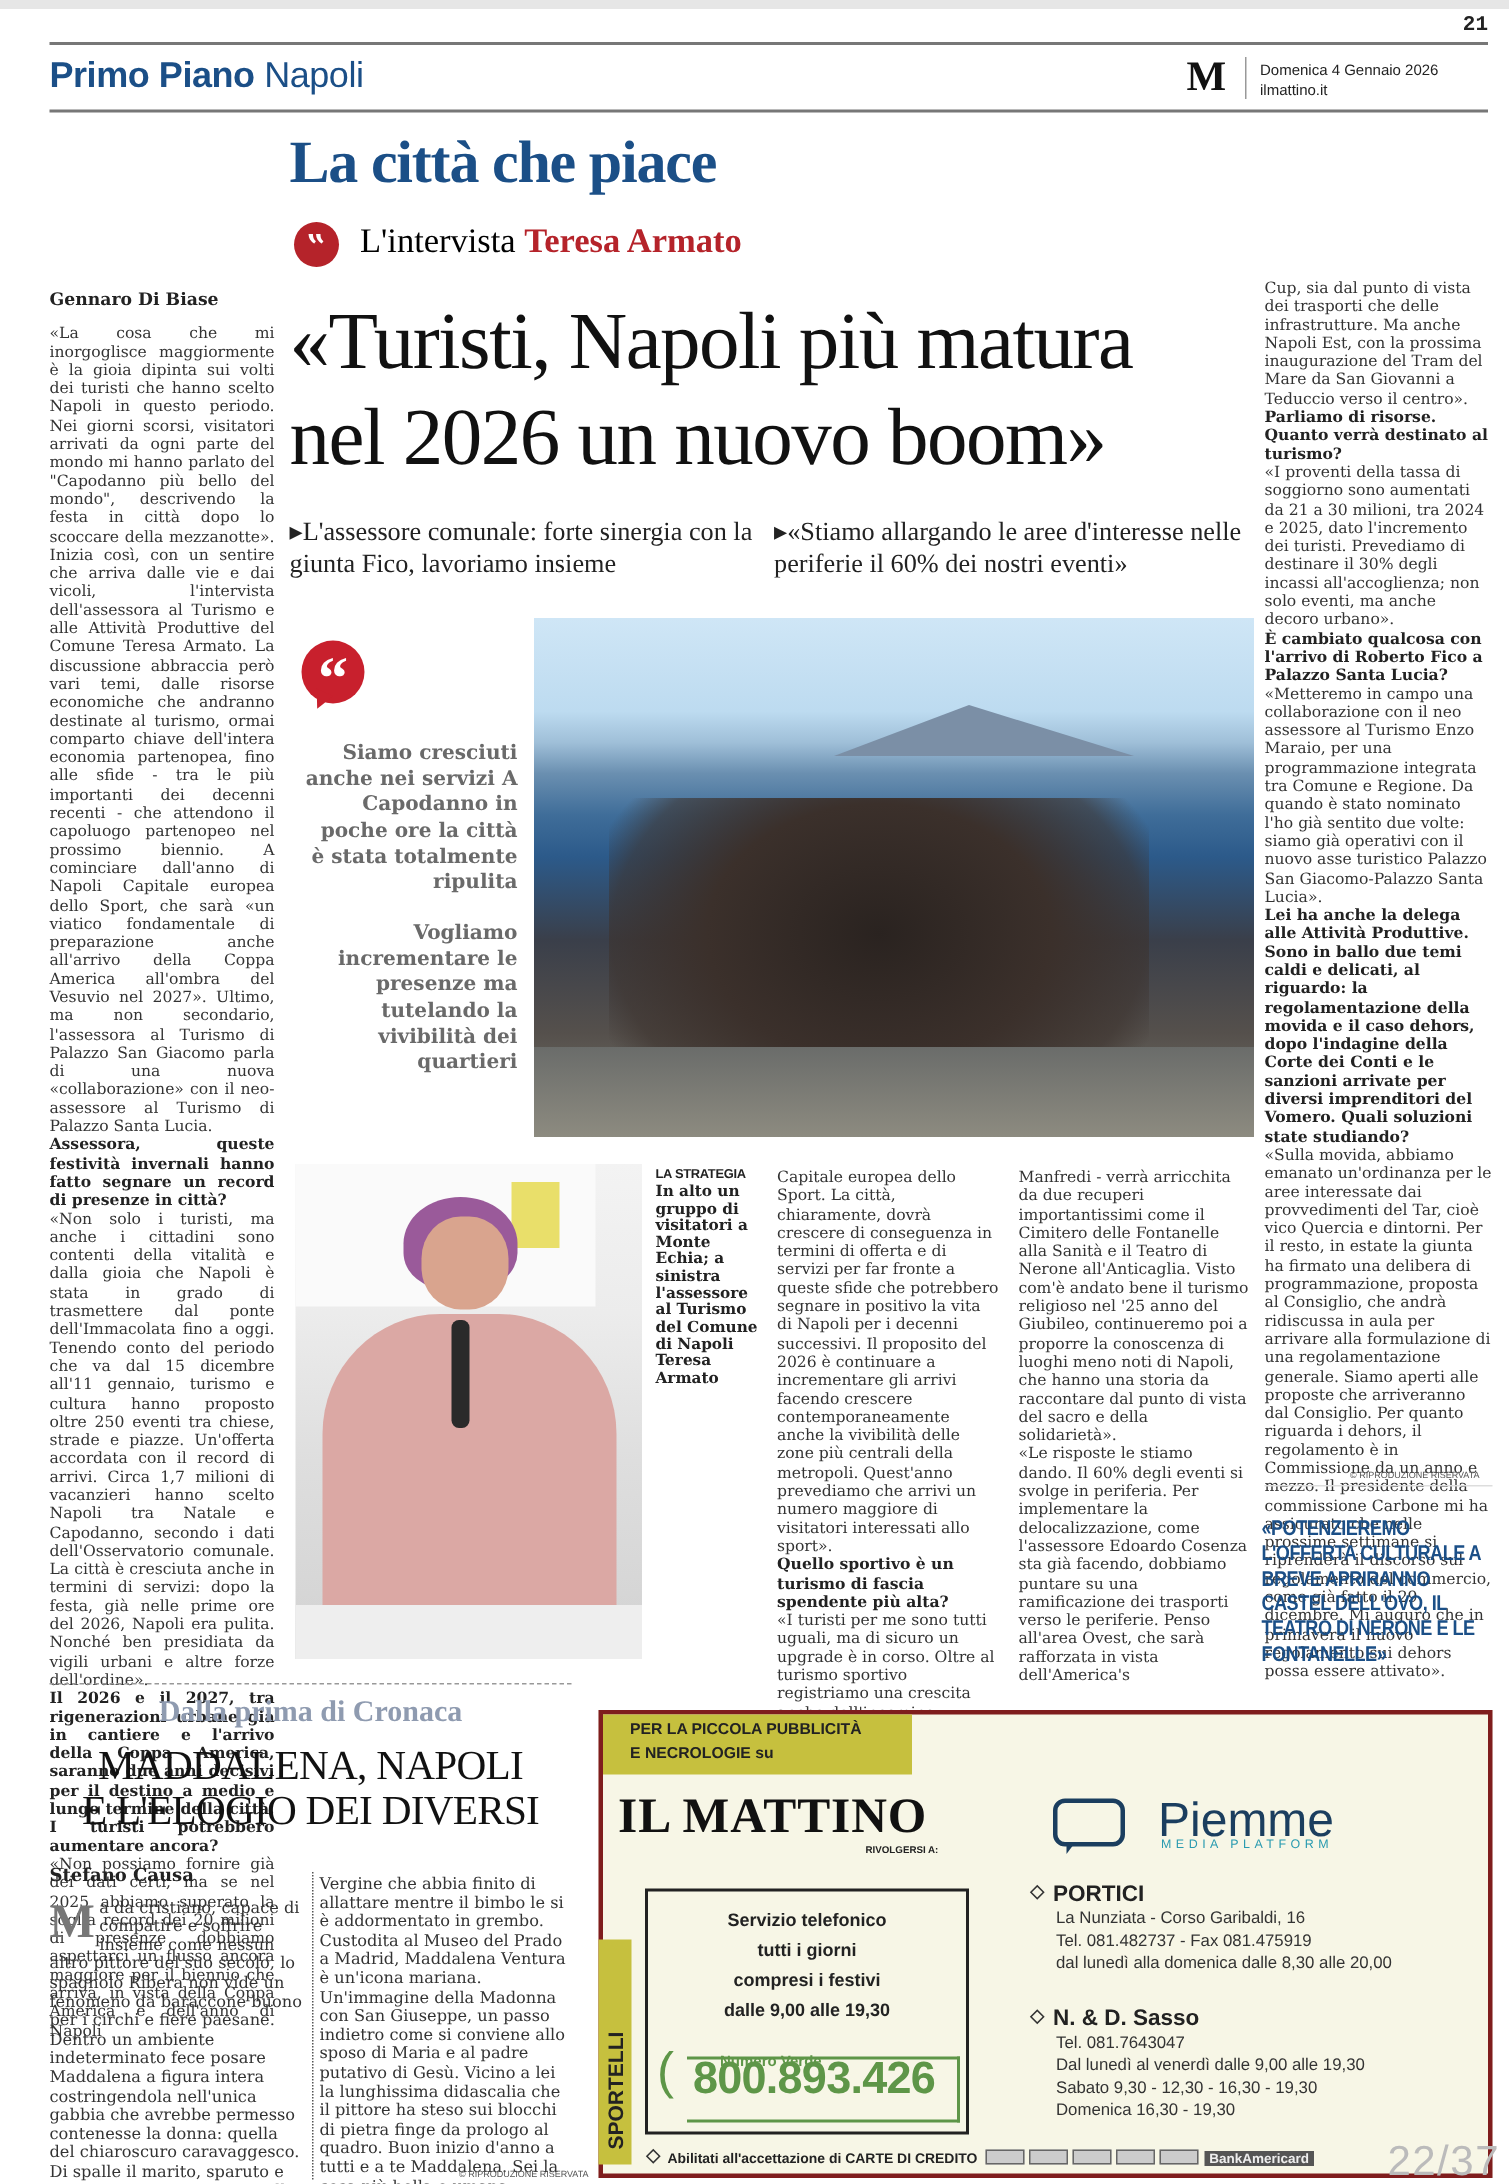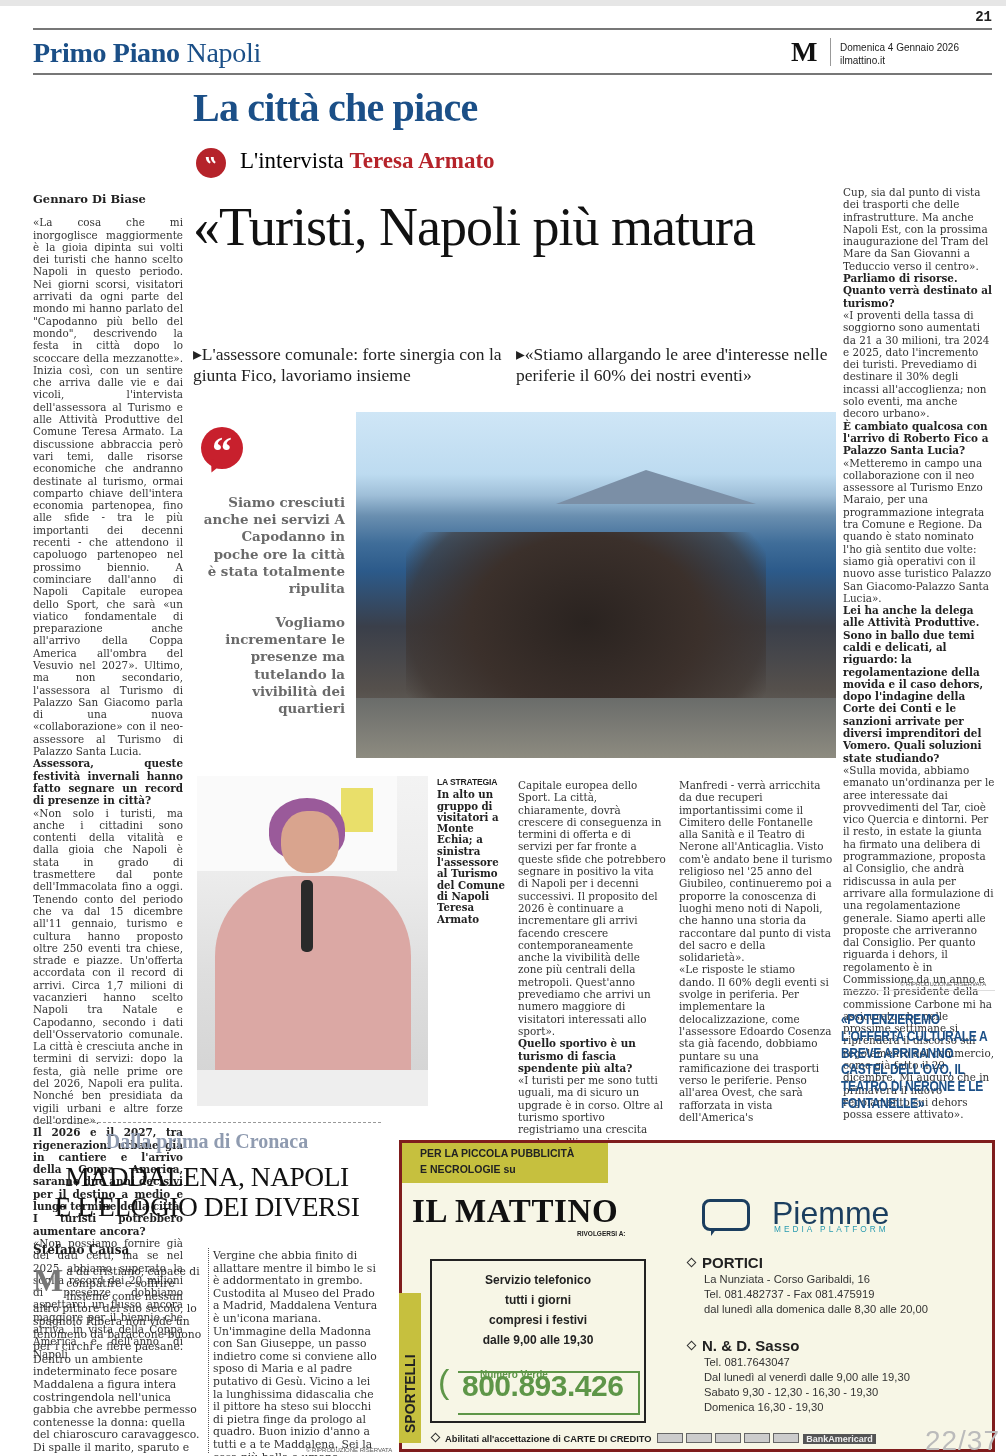--- a/index.html
+++ b/index.html
@@ -3,21 +3,21 @@
 <meta charset="utf-8">
 <style>
   * { box-sizing: border-box; margin: 0; padding: 0; }
   html, body { width: 1006px; height: 1456px; background: #ffffff; overflow: hidden; }
   body { position: relative; font-family: "DejaVu Serif", serif; color: #222; }
 
   .topbar { position: absolute; left: 0; top: 0; width: 1006px; height: 6px; background: #e6e6e6; }
   .page-num { position: absolute; right: 14px; top: 9px; font-family: Liberation Mono, monospace; font-weight: bold; font-size: 14px; color: #222; }
   .rule { position: absolute; left: 33px; right: 14px; height: 2px; background: #777; }
 
-  .section { position: absolute; left: 33px; top: 37px; font-family: Liberation Serif, serif; font-size: 28px; color: #1b4f87; letter-spacing: -0.3px; text-align: right; }
+  .section { position: absolute; left: 33px; top: 37px; font-family: Liberation Sans, sans-serif; font-size: 24px; color: #1b4f87; letter-spacing: -0.3px; text-align: right; }
   .section b { font-weight: bold; }
   .logo-m { position: absolute; left: 791px; top: 36px; font-family: "Liberation Serif", serif; font-weight: bold; font-size: 28px; color: #111; }
   .logo-sep { position: absolute; left: 830px; top: 38px; width: 1px; height: 28px; background: #999; }
   .dateline { position: absolute; left: 840px; top: 41px; font-family: "Liberation Sans", sans-serif; font-size: 10px; color: #222; line-height: 13px; }
 
   .kicker { position: absolute; left: 193px; top: 84px; font-family: "Liberation Serif", serif; font-weight: bold; font-size: 40px; color: #1b4f87; letter-spacing: -0.8px; }
   .interv-icon { position: absolute; left: 196px; top: 148px; width: 30px; height: 30px; border-radius: 50%; background: #b5232a; color: #fff; font-weight: bold; font-size: 22px; text-align: center; line-height: 34px; }
   .interv { position: absolute; left: 240px; top: 148px; font-family: "Liberation Serif", serif; font-size: 23px; }
   .interv .lbl { color: #000000; }
   .interv .nm { color: #b5232a; font-weight: bold; }
@@ -120,20 +120,21 @@
   <div>ilmattino.it</div>
 </div>
 <div class="rule" style="top:73px"></div>
 
 <div class="kicker">La città che piace</div>
 <div class="interv-icon">‟</div>
 <div class="interv"><span class="lbl">L'intervista</span> <span class="nm">Teresa Armato</span></div>
 
 <div class="headline">
   <div>«Turisti, Napoli più matura</div>
+  <div>nel 2026 un nuovo boom»</div>
 </div>
 <div class="sub sub1">▸L'assessore comunale: forte sinergia con la giunta Fico, lavoriamo insieme</div>
 <div class="sub sub2">▸«Stiamo allargando le aree d'interesse nelle periferie il 60% dei nostri eventi»</div>
 
 <div class="col col1">
   <div class="byline">Gennaro Di Biase</div>
   <div>
       <p>«La cosa che mi inorgoglisce maggiormente è la gioia dipinta sui volti dei turisti che hanno scelto Napoli in questo periodo. Nei giorni scorsi, visitatori arrivati da ogni parte del mondo mi hanno parlato del "Capodanno più bello del mondo", descrivendo la festa in città dopo lo scoccare della mezzanotte». Inizia così, con un sentire che arriva dalle vie e dai vicoli, l'intervista dell'assessora al Turismo e alle Attività Produttive del Comune Teresa Armato. La discussione abbraccia però vari temi, dalle risorse economiche che andranno destinate al turismo, ormai comparto chiave dell'intera economia partenopea, fino alle sfide - tra le più importanti dei decenni recenti - che attendono il capoluogo partenopeo nel prossimo biennio. A cominciare dall'anno di Napoli Capitale europea dello Sport, che sarà «un viatico fondamentale di preparazione anche all'arrivo della Coppa America all'ombra del Vesuvio nel 2027». Ultimo, ma non secondario, l'assessora al Turismo di Palazzo San Giacomo parla di una nuova «collaborazione» con il neo-assessore al Turismo di Palazzo Santa Lucia.</p>
       <p class="q">Assessora, queste festività invernali hanno fatto segnare un record di presenze in città?</p>
       <p>«Non solo i turisti, ma anche i cittadini sono contenti della vitalità e dalla gioia che Napoli è stata in grado di trasmettere dal ponte dell'Immacolata fino a oggi. Tenendo conto del periodo che va dal 15 dicembre all'11 gennaio, turismo e cultura hanno proposto oltre 250 eventi tra chiese, strade e piazze. Un'offerta accordata con il record di arrivi. Circa 1,7 milioni di vacanzieri hanno scelto Napoli tra Natale e Capodanno, secondo i dati dell'Osservatorio comunale. La città è cresciuta anche in termini di servizi: dopo la festa, già nelle prime ore del 2026, Napoli era pulita. Nonché ben presidiata da vigili urbani e altre forze dell'ordine».</p>

